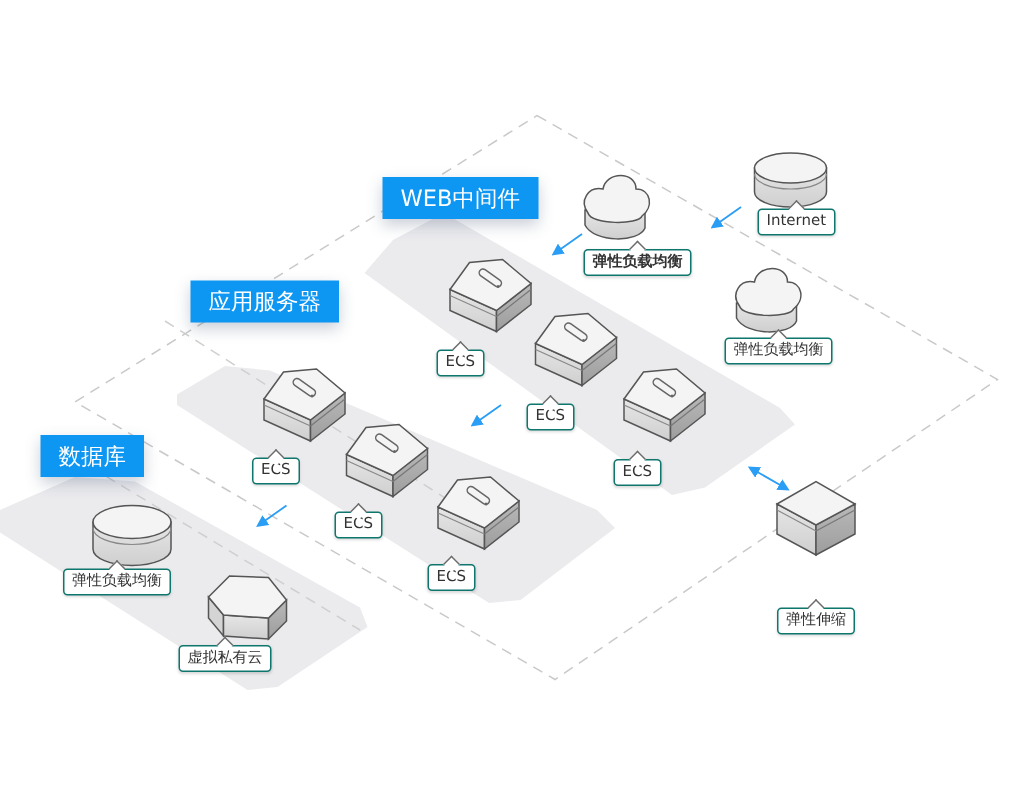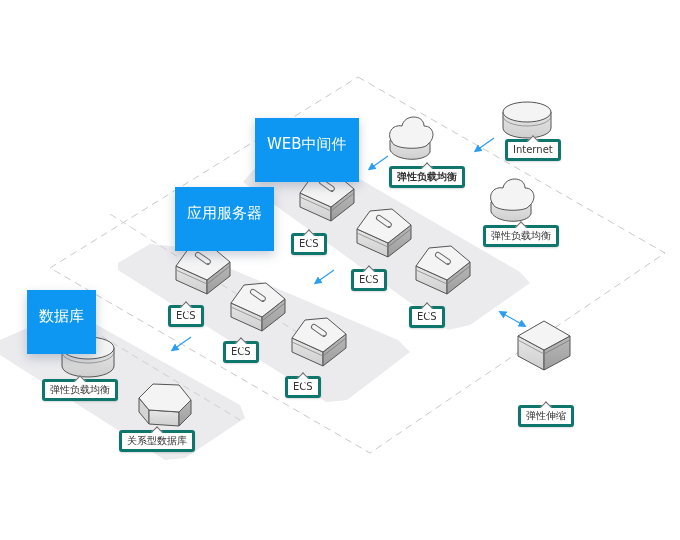--- a/index.html
+++ b/index.html
@@ -1,25 +1,25 @@
 <!DOCTYPE html>
 <html><head>
 <meta charset="utf-8">
 <style>
   html, body { margin: 0; padding: 0; background: #ffffff; }
   body { width: 680px; height: 540px; position: relative; overflow: hidden;
          font-family: "DejaVu Sans", "Liberation Sans", sans-serif; }
   #stage { position: absolute; left: 0; top: 0; width: 680px; height: 540px; }
   .tier-title {
     position: absolute; background: #0d96f2; color: #fff;
-    font-size: 15px; line-height: 28px; padding: 12px 12px; height: 40px;
+    font-size: 15px; line-height: 28px; padding: 0 12px; height: 28px;
     box-shadow: 0 4px 10px rgba(60,80,110,0.28); white-space: nowrap;
   }
   .node-label {
-    position: absolute; background: #fff; border: 3px solid #0f766e; border-radius: 3px;
+    position: absolute; background: #fff; border: 1px solid #0f766e; border-radius: 3px;
     font-size: 10px; line-height: 16px; height: 16px; padding: 0 5px; color: #333;
     white-space: nowrap; box-shadow: 0 1px 2px rgba(0,0,0,0.15);
   }
   .node-label::before {
     content: ""; position: absolute; top: -5px; left: 50%; margin-left: -4px;
     width: 7px; height: 7px; background: #fff; border-left: 1px solid #6b6b6b; border-top: 1px solid #6b6b6b;
     transform: rotate(45deg);
   }
 </style>
 </head>
@@ -140,30 +140,30 @@
       <g>
         <polygon points="139,398 149,410 149,424 139,412" fill="#d4d4d4" stroke="#555" stroke-width="1"></polygon>
         <polygon points="149,410 179,412 179,426 149,424" fill="url(#sideL)" stroke="#555" stroke-width="1"></polygon>
         <polygon points="179,412 191,400 191,414 179,426" fill="url(#sideR)" stroke="#555" stroke-width="1"></polygon>
         <polygon points="139,398 153,384 179,385 191,400 179,412 149,410" fill="#f4f4f4" stroke="#555" stroke-width="1"></polygon>
       </g>
     </g>
 </svg>
 
 <div class="tier-title" style="left:255px; top:118px;">WEB中间件</div>
-<div class="tier-title" style="left:127px; top:187px;margin-left:48px;">应用服务器</div>
+<div class="tier-title" style="left:127px; top:187px;">应用服务器</div>
 <div class="tier-title" style="left:27px; top:290px;">数据库</div>
 
 <div class="node-label" style="left:505px; top:139px;">Internet</div>
 <div class="node-label" style="left:389px; top:166px;font-weight:bold;">弹性负载均衡</div>
 <div class="node-label" style="left:483px; top:225px;">弹性负载均衡</div>
 <div class="node-label" style="left:518px; top:377px;margin-top:28px;">弹性伸缩</div>
 
 <div class="node-label" style="left:291px; top:233px;">ECS</div>
 <div class="node-label" style="left:351px; top:269px;">ECS</div>
 <div class="node-label" style="left:409px; top:306px;">ECS</div>
 
 <div class="node-label" style="left:168px; top:305px;">ECS</div>
 <div class="node-label" style="left:223px; top:341px;">ECS</div>
 <div class="node-label" style="left:285px; top:376px;">ECS</div>
 
 <div class="node-label" style="left:42px; top:379px;">弹性负载均衡</div>
-<div class="node-label" style="left:119px; top:430px;">关系型数据库</div>
+<div class="node-label" style="left:119px; top:430px;">虚拟私有云</div>
 
 </body></html>

